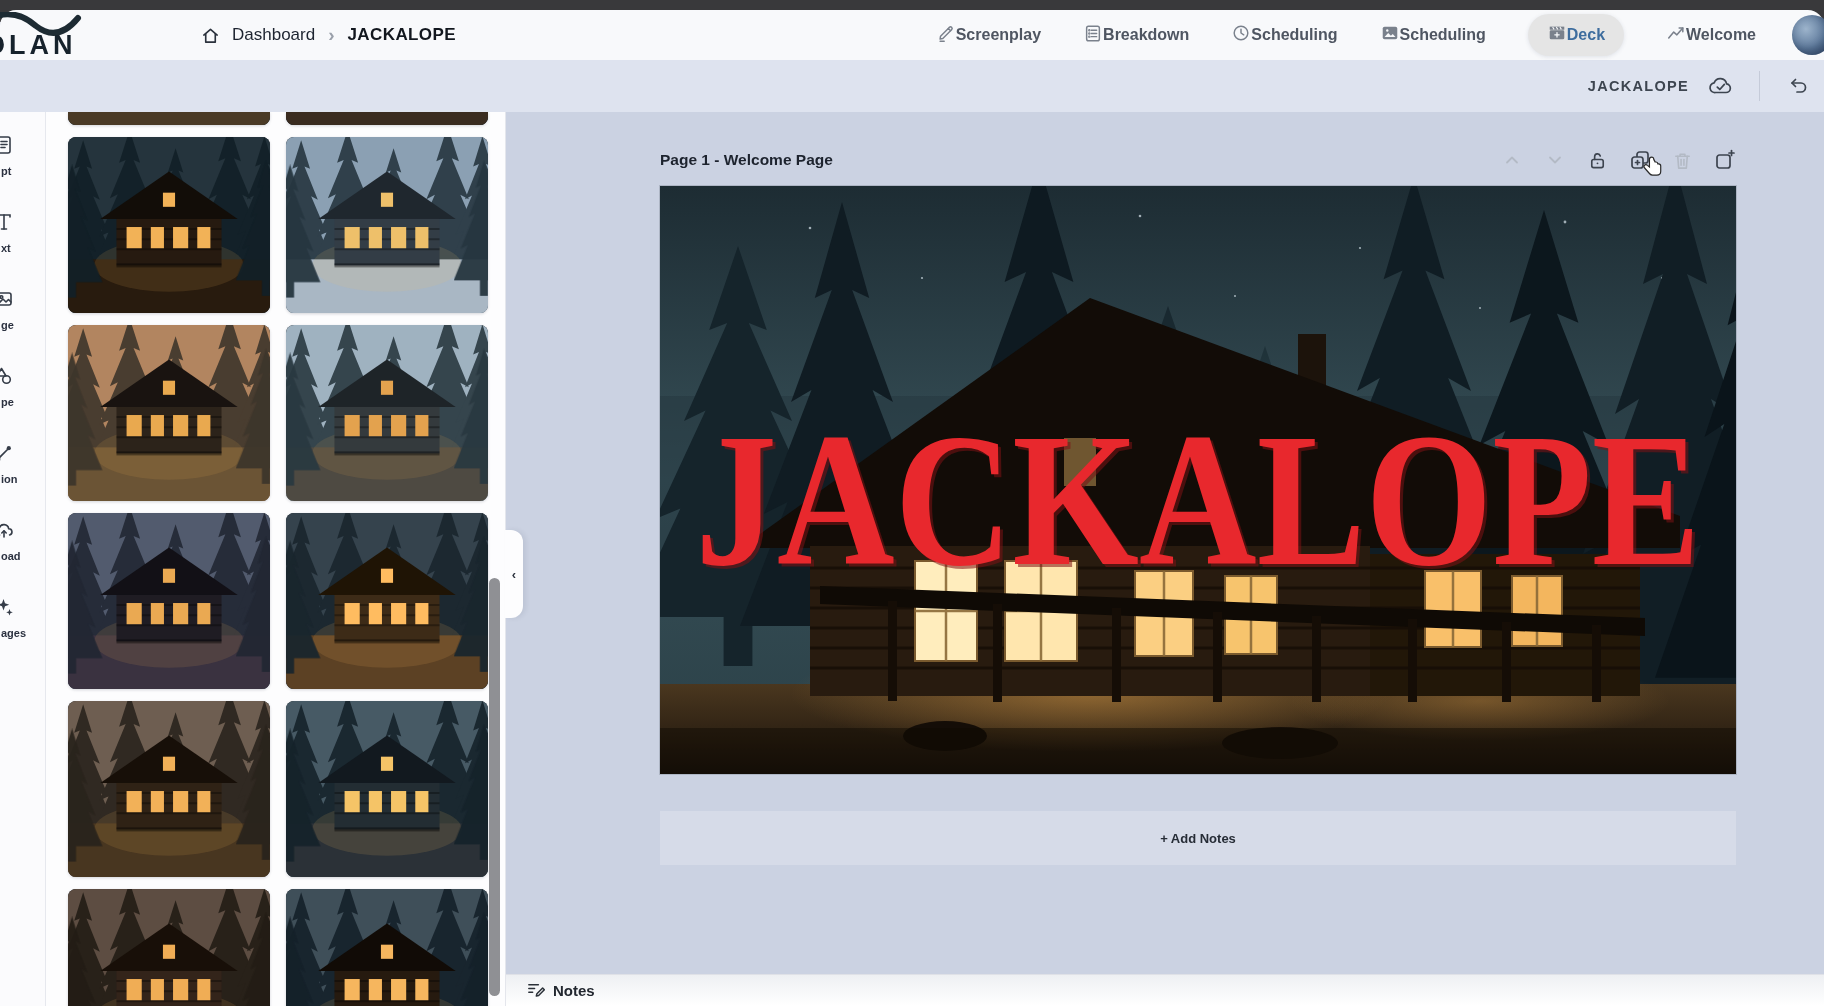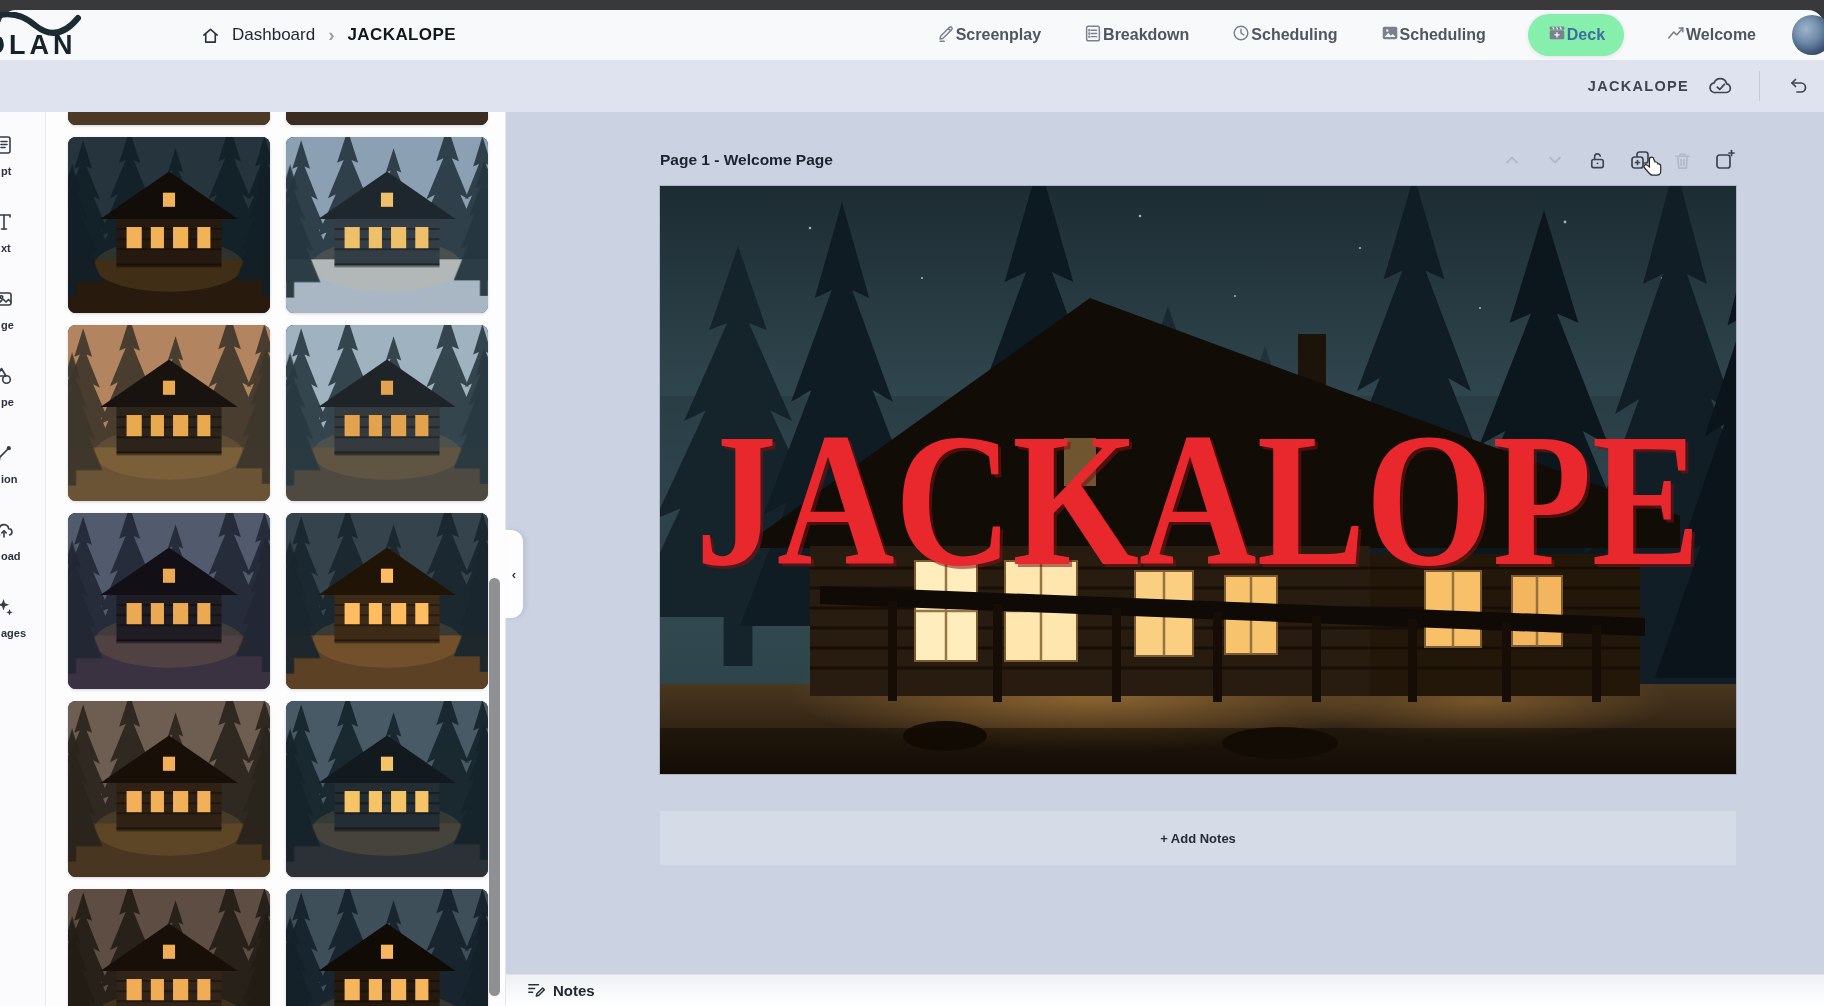--- a/index.html
+++ b/index.html
@@ -12,21 +12,21 @@
           border-radius:16px 16px 0 0;display:flex;align-items:center;z-index:3;}
   .logo{width:150px;height:46px;overflow:hidden;margin-left:-12px;flex:none;}
   .breadcrumb{display:flex;align-items:center;gap:11px;margin-left:62px;}
   .crumb-home{color:#2a313c;display:flex;}
   .crumb-section{font-size:17px;font-weight:400;color:#1d2430;}
   .crumb-sep{font-size:19px;color:#9aa0aa;font-weight:600;margin:0 2px;}
   .crumb-project{font-size:17px;font-weight:800;color:#12171e;letter-spacing:.4px;}
   .top-tabs{margin-left:auto;display:flex;align-items:center;gap:42px;}
   .top-tab{display:flex;align-items:center;font-size:16px;font-weight:600;color:#4f5662;cursor:pointer;}
   .top-tab svg{color:#7a818c;flex:none;}
-  .top-tab.active{background:#86efac;border-radius:22px;padding:9px 19px;color:#3e6d9e;font-weight:700;
+  .top-tab.active{background:#e5e5e5;border-radius:22px;padding:9px 19px;color:#3e6d9e;font-weight:700;
                   box-shadow:0 1px 4px rgba(40,60,90,.12);}
   .avatar{width:40px;height:40px;border-radius:50%;margin-left:36px;margin-right:-8px;flex:none;
           background:radial-gradient(circle at 35% 35%,#9db4cc,#5b7799 55%,#3c557a);
           box-shadow:inset -4px -4px 8px rgba(10,20,40,.35);}
   
   .subbar{position:absolute;top:60px;left:0;right:0;height:52px;background:#dee3ef;
           display:flex;align-items:center;justify-content:flex-end;padding-right:14px;box-sizing:border-box;gap:18px;}
   .proj-name{font-size:14.5px;font-weight:600;letter-spacing:1.3px;color:#3d4550;}
   .subbar .icon-btn{color:#3d4550;display:flex;cursor:pointer;}
   .sub-div{width:1px;height:30px;background:#c5cbd9;margin:0 8px;}

